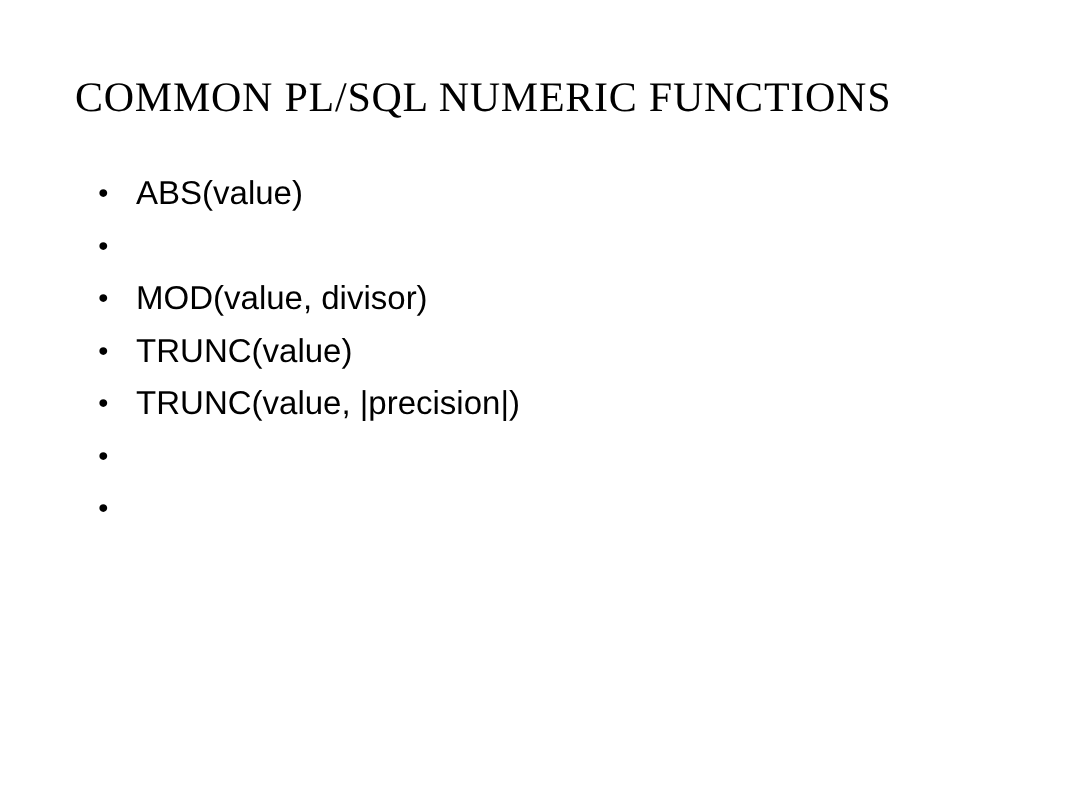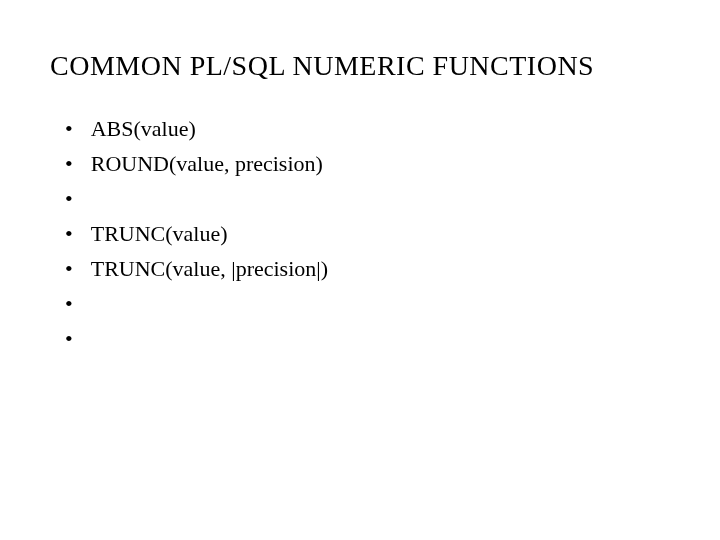--- a/index.html
+++ b/index.html
@@ -29,39 +29,39 @@
       align-items: baseline;
       font-size: 22px;
       line-height: 1.5;
       margin-bottom: 2px;
     }
     .bullet {
       margin-right: 18px;
       font-size: 22px;
     }
     .item-text {
-      font-family: Liberation Serif, serif;
+      font-family: Liberation Sans, sans-serif;
     }
   </style>
 </head>
 <body>
 
 <h1 class="title">COMMON  PL/SQL NUMERIC FUNCTIONS</h1>
 
 <div class="bullet-list">
   <div class="bullet-item">
     <span class="bullet">•</span>
     <span class="item-text">ABS(value)</span>
   </div>
   <div class="bullet-item">
     <span class="bullet">•</span>
-    <span class="item-text">ROUND(value, precision)</span>
   </div>
   <div class="bullet-item">
     <span class="bullet">•</span>
+    <span class="item-text">MOD(value, divisor)</span>
   </div>
   <div class="bullet-item">
     <span class="bullet">•</span>
     <span class="item-text">TRUNC(value)</span>
   </div>
   <div class="bullet-item">
     <span class="bullet">•</span>
     <span class="item-text">TRUNC(value, |precision|)</span>
   </div>
   <div class="bullet-item">

